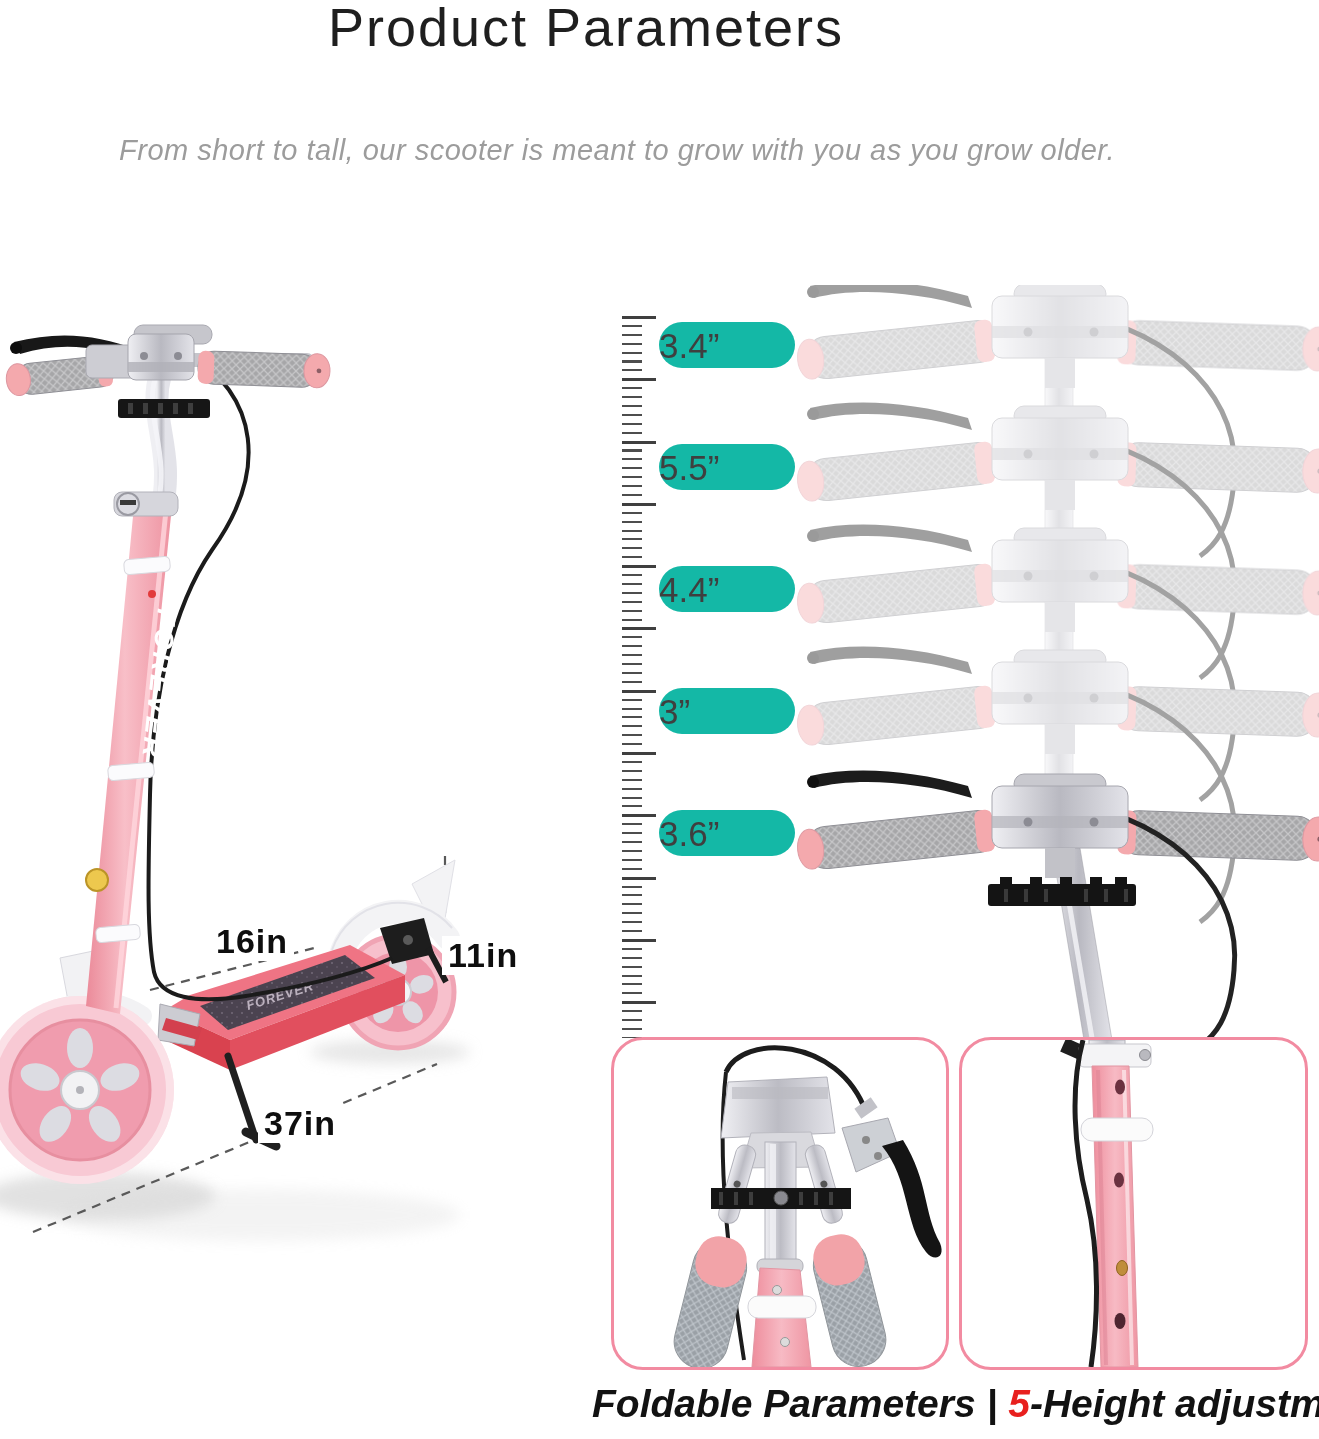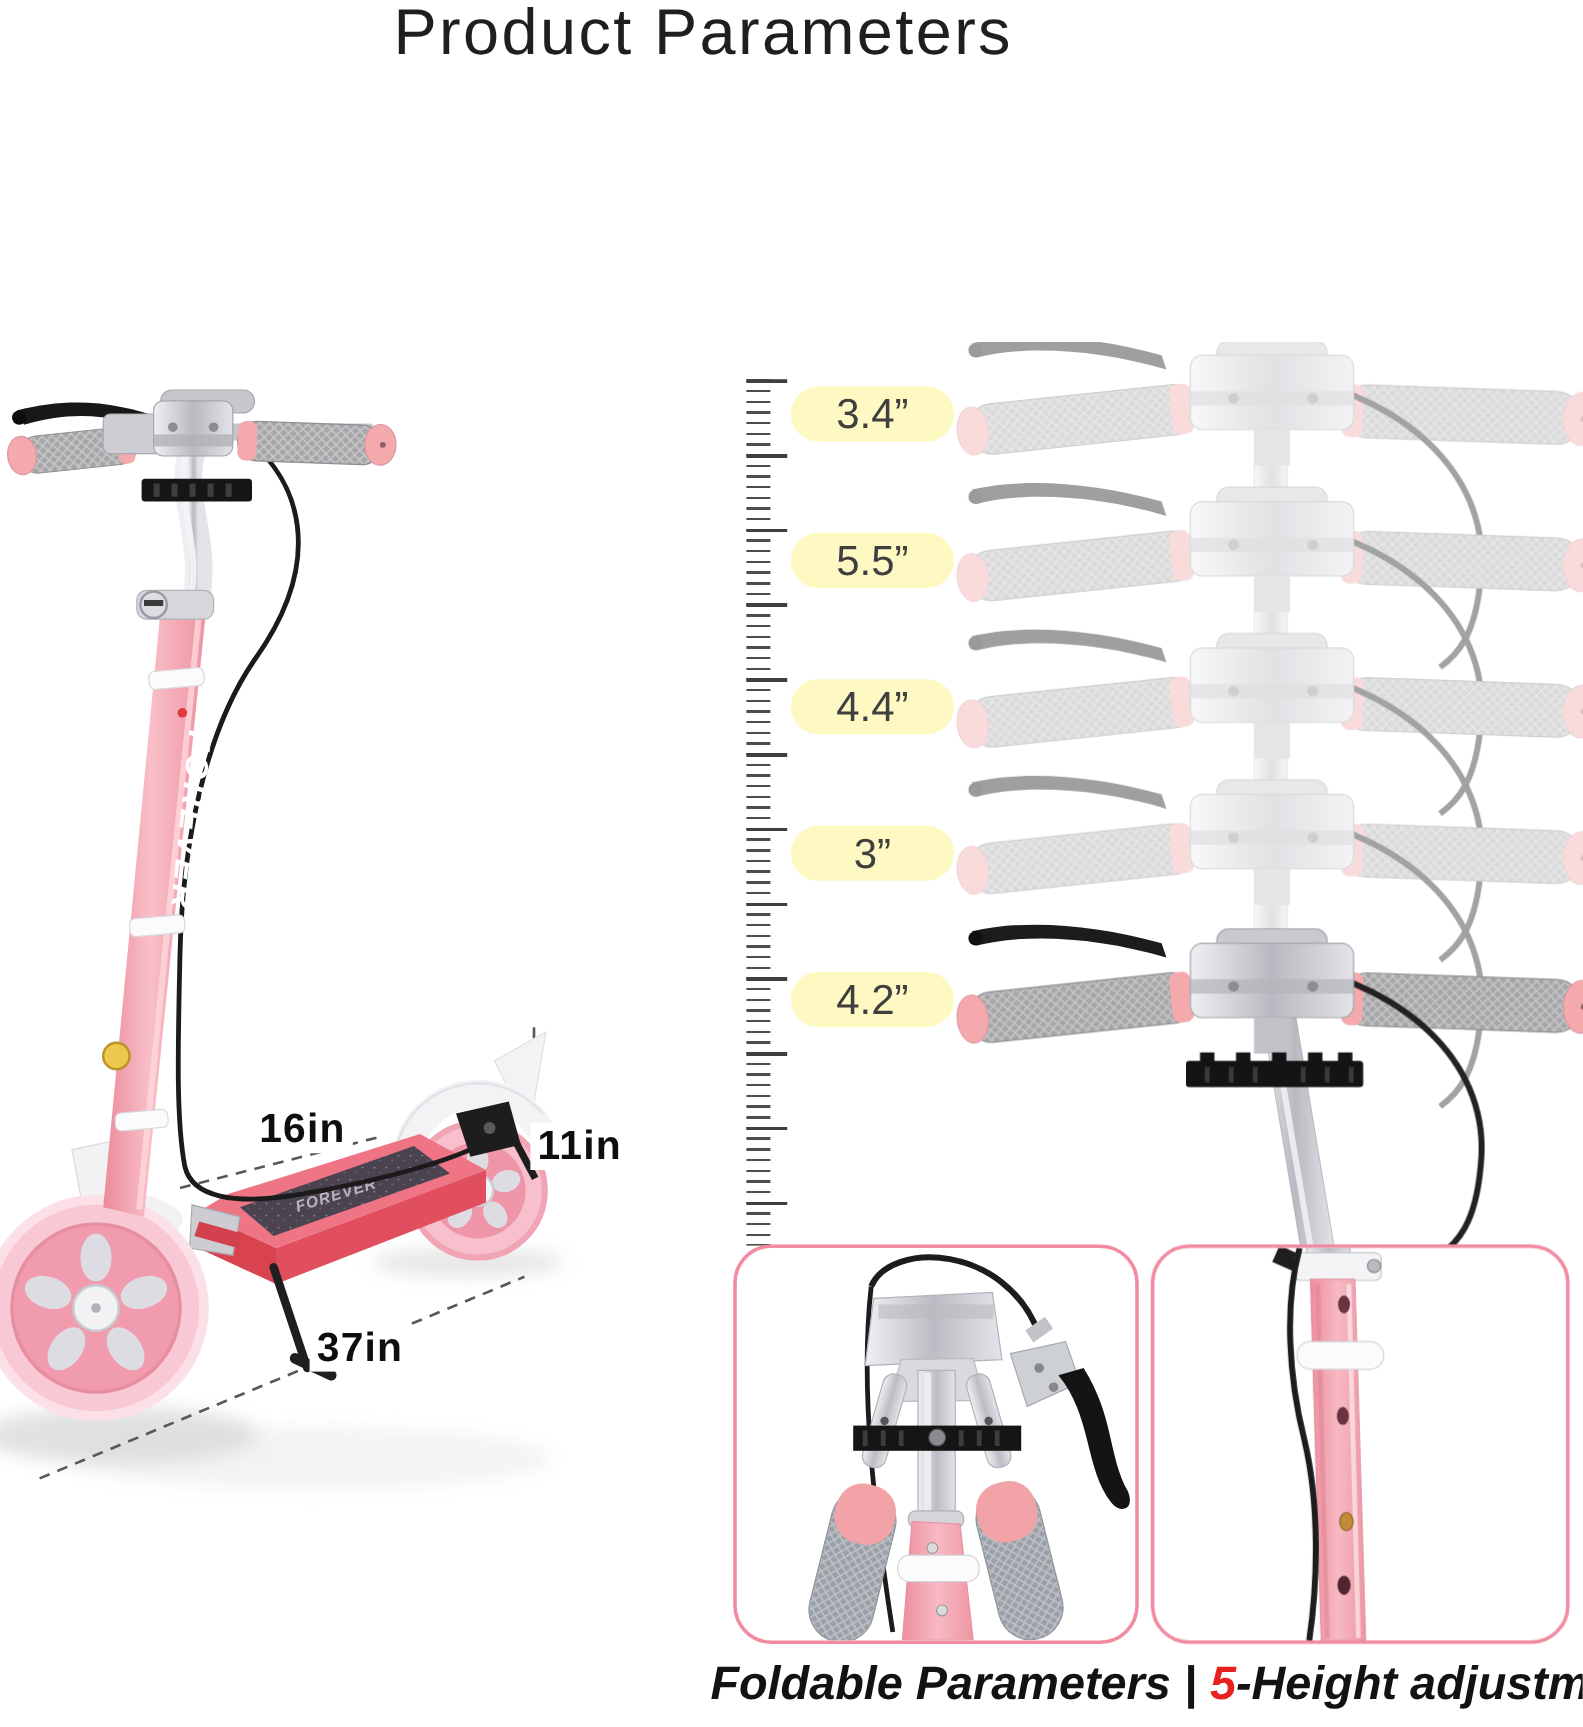--- a/index.html
+++ b/index.html
@@ -10,41 +10,42 @@
   .subtitle{position:absolute;left:0;top:134px;width:1234px;text-align:center;
             font-size:29px;font-style:italic;color:#9c9c9c;letter-spacing:.5px;}
   .svg-abs{position:absolute;}
   
   .ruler{position:absolute;left:622px;top:316px;width:34px;height:722px;}
   .ruler::before{content:"";position:absolute;left:0;top:0;width:20px;height:100%;
     background:repeating-linear-gradient(to bottom,#4d4d4d 0 2px,transparent 2px 8.9px);}
   .ruler::after{content:"";position:absolute;left:0;top:0;width:34px;height:100%;
     background:repeating-linear-gradient(to bottom,#3f3f3f 0 3px,transparent 3px 62.3px);}
   .pill{position:absolute;left:659px;width:136px;height:46px;border-radius:23px;
-        background:#fef9c3;color:#3f3f3f;font-size:35px;text-align:center;line-height:47px;}
+        background:#14b8a6;color:#3f3f3f;font-size:35px;text-align:left;line-height:47px;}
   .dim-label{position:absolute;background:#fff;color:#0e0e0e;font-weight:bold;
              font-size:34px;padding:0 6px;letter-spacing:1px;margin-left:28px;}
   .inset{position:absolute;top:1037px;height:333px;border:3px solid #f28ba1;
          border-radius:32px;background:#fff;box-sizing:border-box;overflow:hidden;}
   #inset-fold{left:611px;width:338px;}
   #inset-height{left:959px;width:349px;}
   .inset svg{display:block;width:100%;height:100%;}
   .caption{position:absolute;left:592px;top:1382px;width:727px;text-align:center;
            font-size:39px;font-weight:bold;font-style:italic;color:#121212;white-space:nowrap;}
   .caption .hl{color:#e8201e;}
   .dash{stroke:#595959;stroke-width:2.2;stroke-dasharray:9 7;fill:none;}
   .brandTxt{font-size:27px;font-weight:bold;font-style:italic;fill:#ffffff;letter-spacing:3px;}
   .deckTxt{font-size:13px;font-weight:bold;font-style:italic;fill:#d8cdda;opacity:.8;letter-spacing:1px;}
 </style>
 </head>
 <body>
 
 <div class="canvas">
 
   <div class="page-title">Product Parameters</div>
+  <div class="subtitle">From short to tall, our scooter is meant to grow with you as you grow older.</div>
 
   <svg class="svg-abs" style="left:0;top:300px" width="560" height="1000" viewBox="0 300 560 1000">
     <defs>
       <linearGradient id="silV" x1="0" y1="0" x2="1" y2="0">
         <stop offset="0" stop-color="#efeff3"></stop>
           <stop offset=".5" stop-color="#b9b9c1"></stop>
           <stop offset="1" stop-color="#e3e3e9"></stop>
       </linearGradient>
       <linearGradient id="tubeG" x1="0" y1="0" x2="1" y2="0">
         <stop offset="0" stop-color="#eb8a99"></stop>
@@ -203,21 +204,21 @@
   <div class="dim-label" style="left:182px;top:922px">16in</div>
   <div class="dim-label" style="left:414px;top:936px">11in</div>
   <div class="dim-label" style="left:230px;top:1104px">37in</div>
 
   <div class="ruler"></div>
 
   <div class="pill" style="top:322px">3.4”</div>
   <div class="pill" style="top:444px">5.5”</div>
   <div class="pill" style="top:566px">4.4”</div>
   <div class="pill" style="top:688px">3”</div>
-  <div class="pill" style="top:810px">4.2”</div>
+  <div class="pill" style="top:810px">3.6”</div>
 
   <svg class="svg-abs" style="left:795px;top:285px" width="524" height="755" viewBox="795 285 524 755">
     <defs>
       <linearGradient id="silV5" x1="0" y1="0" x2="1" y2="0">
         <stop offset="0" stop-color="#efeff3"></stop>
           <stop offset=".5" stop-color="#b9b9c1"></stop>
           <stop offset="1" stop-color="#e3e3e9"></stop>
       </linearGradient>
       <pattern id="hx2" width="8" height="8" patternUnits="userSpaceOnUse">
         <rect width="8" height="8" fill="#a6a6a8"></rect>

